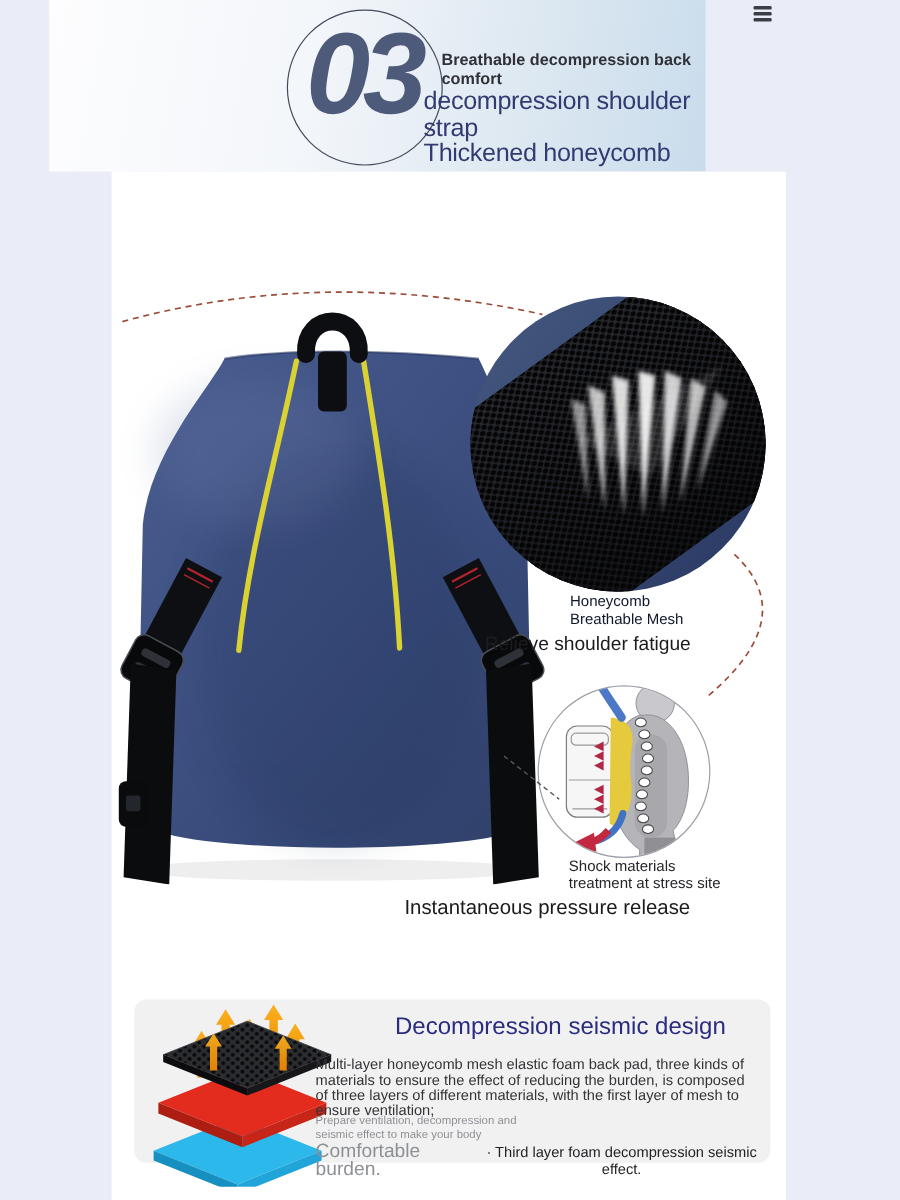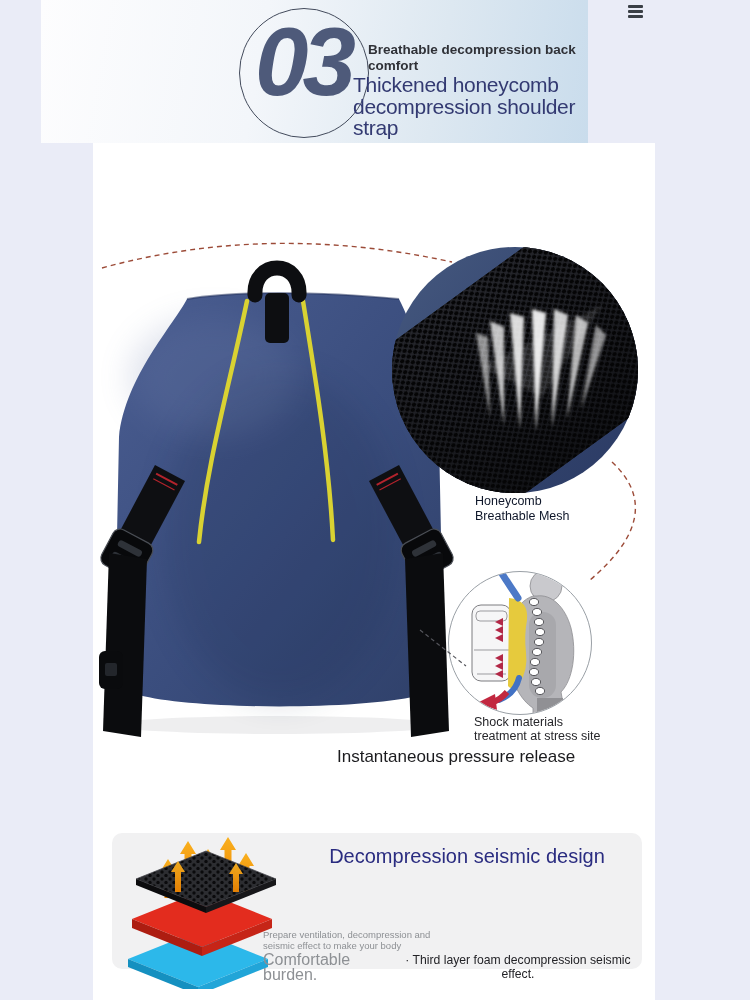--- a/index.html
+++ b/index.html
@@ -62,22 +62,22 @@
 </head>
 <body>
 
 <div class="page">
 
   <div class="header">
     <div class="ring"></div>
     <div class="num03">03</div>
     <div class="hdr-tagline">Breathable decompression back comfort</div>
     <div class="hdr-title">
+      <div>decompression shoulder strap</div>
       <div>Thickened honeycomb</div>
-      <div>decompression shoulder strap</div>
     </div>
   </div>
   <div class="menu">
       <i></i>
       <i></i>
       <i></i>
     </div>
 
   <div class="main-card"></div>
 
@@ -148,20 +148,21 @@
         <polygon points="175,172 184,68 196,76" opacity="0.7"></polygon>
         <polygon points="189,162 204,78 214,88" opacity="0.55"></polygon>
         <polygon points="90,120 210,58 150,150" opacity="0.12"></polygon>
       </g>
     </svg>
   </div>
   <div class="mesh-caption">
     <div>Honeycomb</div>
     <div>Breathable Mesh</div>
   </div>
+  <div class="mesh-headline">Relieve shoulder fatigue</div>
 
   <div class="spine-circle">
     <svg width="142" height="142" viewBox="0 0 142 142">
       <circle cx="97" cy="14" r="16" fill="#c9c9cd" stroke="#8e8e92" stroke-width="0.8"></circle>
       <path d="M84,24 C66,30 58,52 60,86 C62,112 72,128 84,136 L84,142 L116,142 L112,120 C124,108 128,80 122,56 C116,34 102,22 88,24 Z" fill="#b5b5b9" stroke="#8e8e92" stroke-width="0.8"></path>
       <rect x="80" y="40" width="27" height="86" rx="13" fill="#a8a8ac"></rect>
       <rect x="88" y="126" width="26" height="16" fill="#909094"></rect>
       <rect x="23" y="33" width="39" height="76" rx="9" fill="#f6f6f7" stroke="#7c7c80"></rect>
       <line x1="25" y1="78" x2="62" y2="78" stroke="#9b9b9f"></line>
       <rect x="27" y="39" width="31" height="10" rx="4" fill="none" stroke="#9b9b9f"></rect>
@@ -240,18 +241,19 @@
       <polygon points="86,16 156,44 86,72 16,44" fill="url(#dotp)" stroke="#47484e" stroke-width="0.8"></polygon>
       <polygon points="16,44 86,72 86,78 16,50" fill="#0c0c0e"></polygon>
       <polygon points="86,72 156,44 156,50 86,78" fill="#17171a"></polygon>
 
       <g fill="url(#og)">
         <path d="M58,26 l7,11 h-4 v20 h-6 v-20 H51 Z" opacity="0.95"></path>
         <path d="M116,28 l7,11 h-4 v18 h-6 v-18 H109 Z" opacity="0.95"></path>
       </g>
     </svg>
     <div class="bp-title">Decompression seismic design</div>
+    <div class="bp-para">Multi-layer honeycomb mesh elastic foam back pad, three kinds of materials to ensure the effect of reducing the burden, is composed of three layers of different materials, with the first layer of mesh to ensure ventilation;</div>
     <div class="bp-note-sm">Prepare ventilation, decompression and seismic effect to make your body</div>
     <div class="bp-note-lg">Comfortable burden.</div>
     <div class="bp-b3">· Third layer foam decompression seismic effect.</div>
   </div>
 
 </div>
 
 </body></html>

